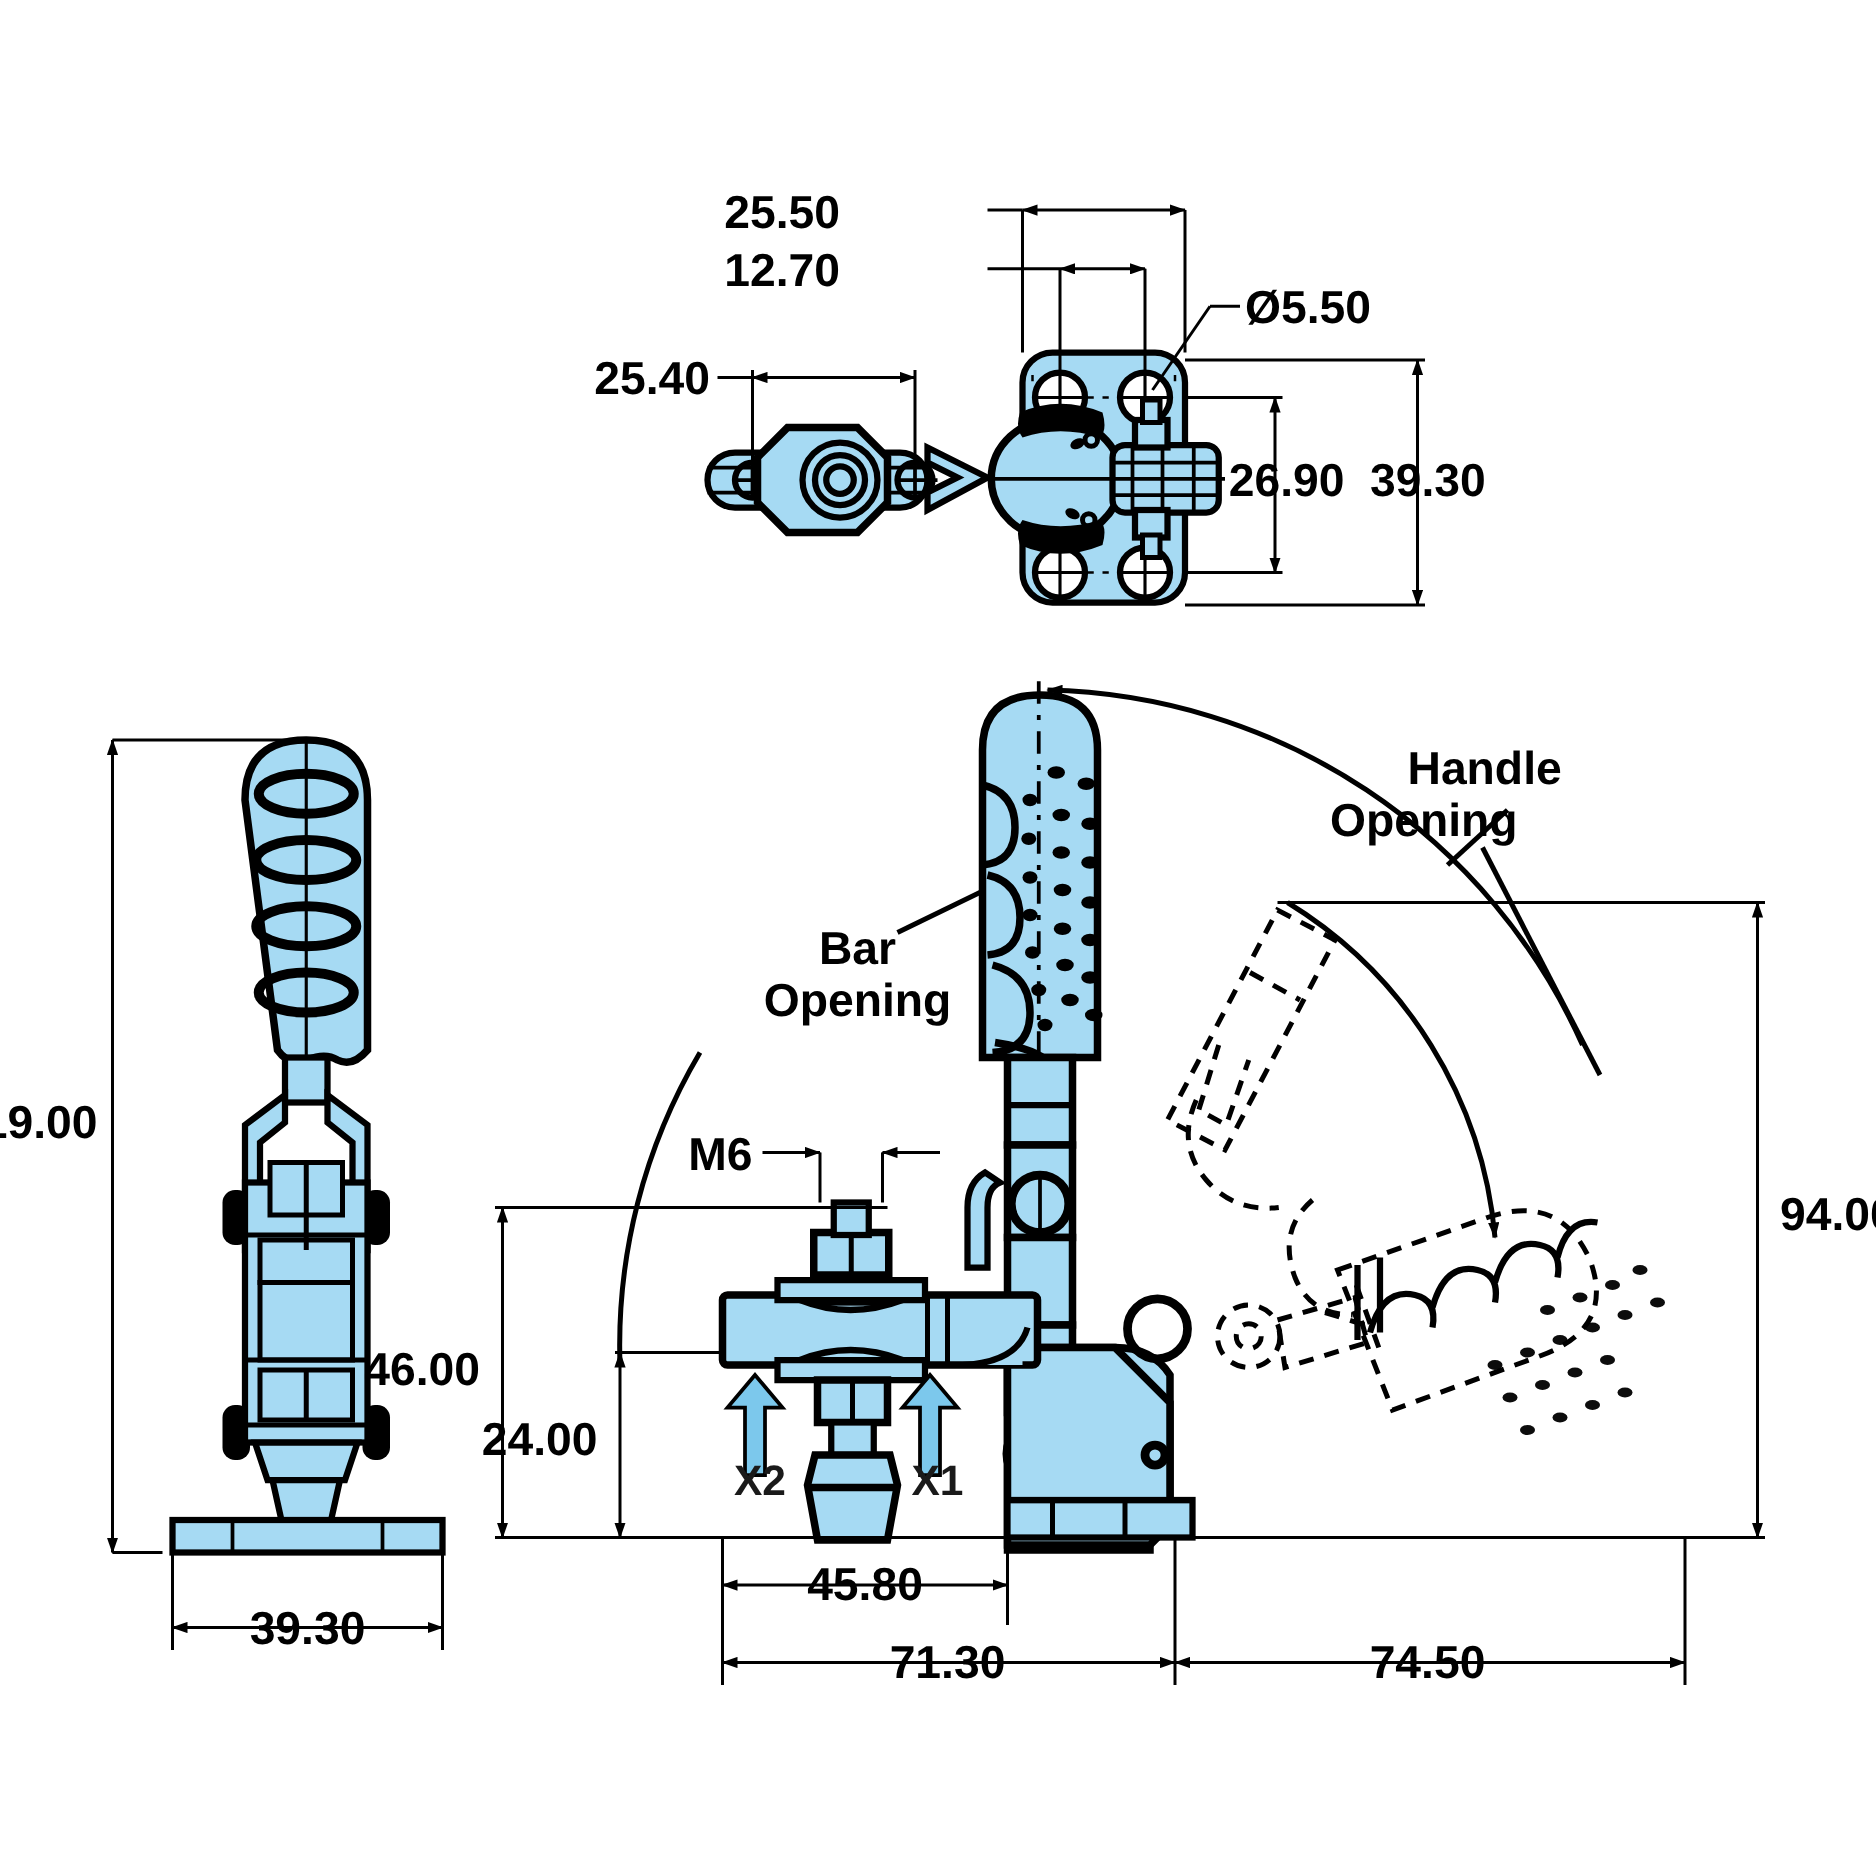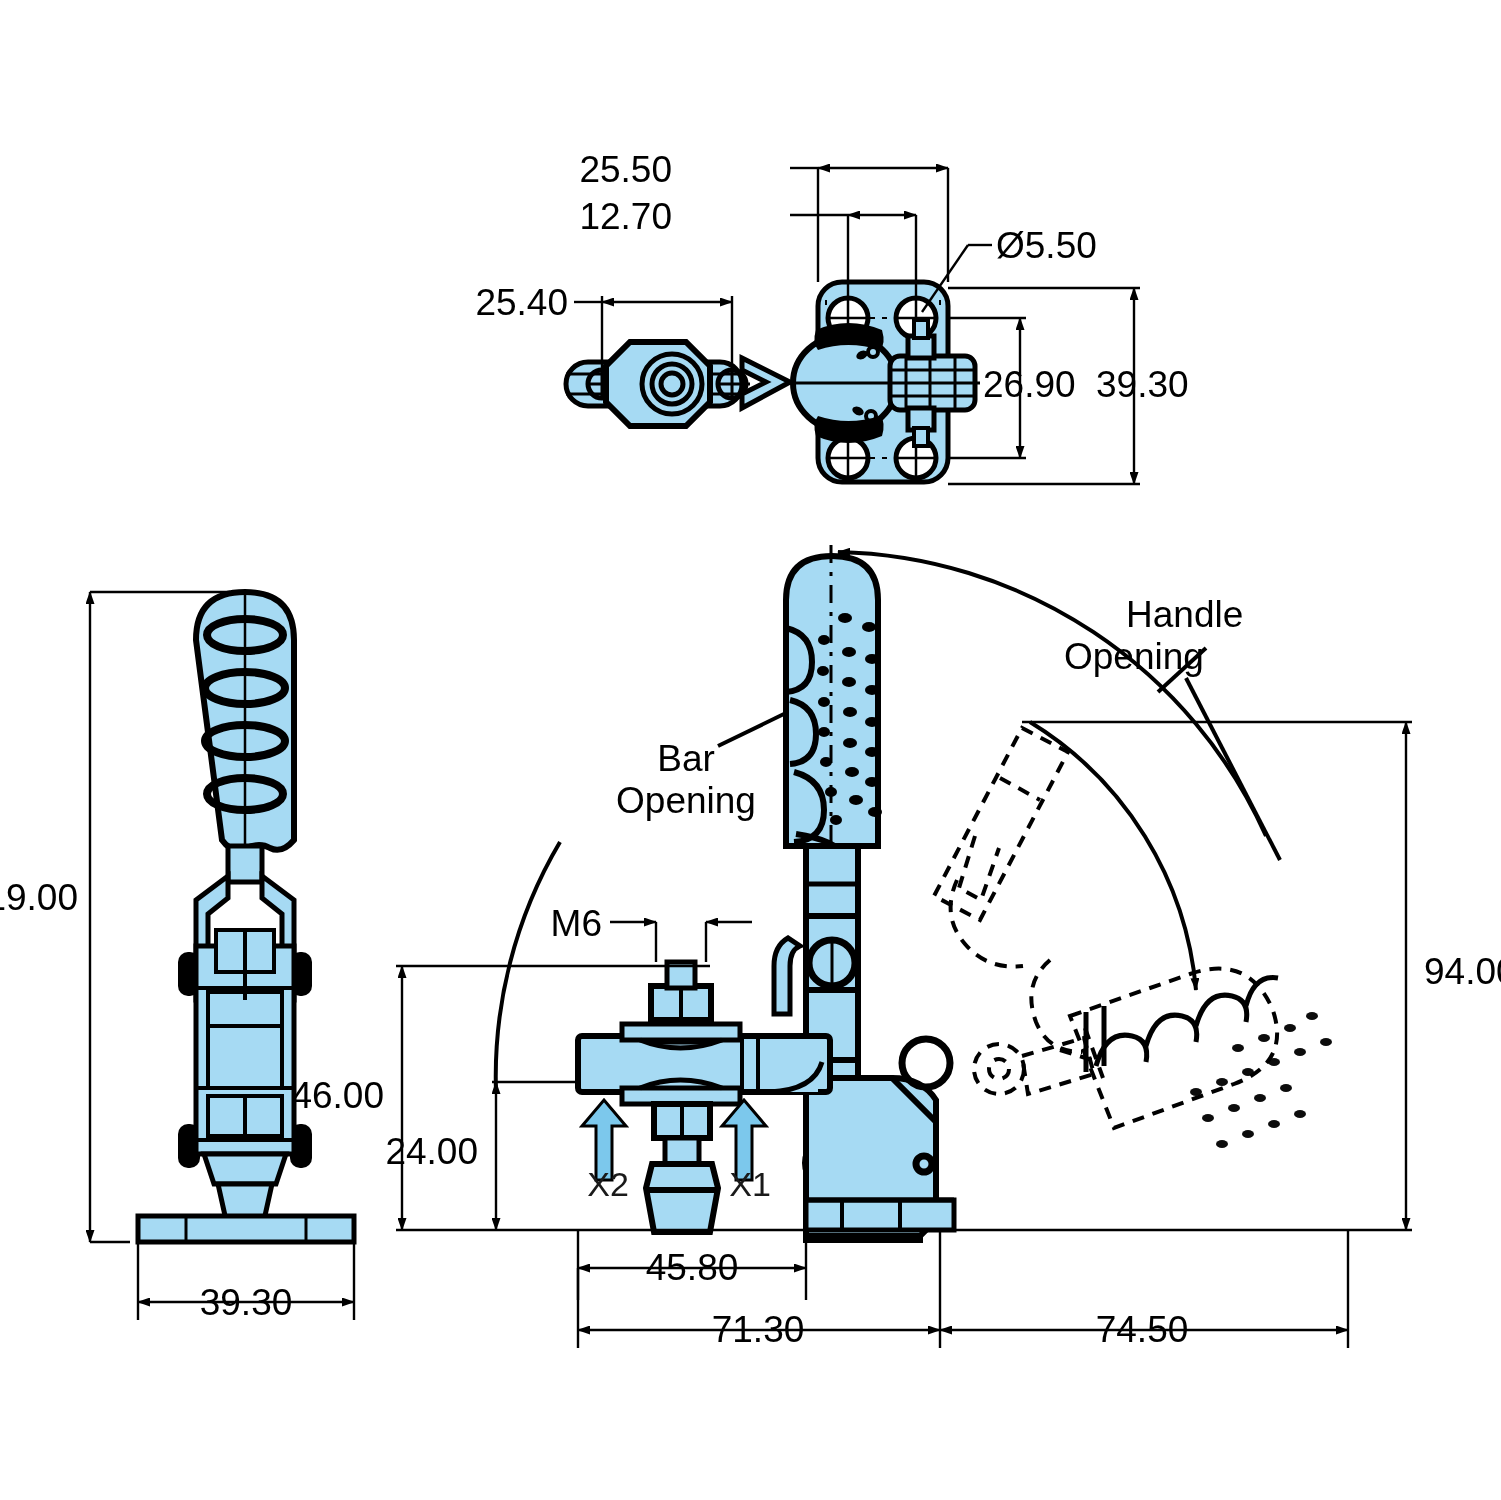--- a/index.html
+++ b/index.html
@@ -7,20 +7,21 @@
     padding: 0;
     background: #ffffff;
   }
   #sheet {
     position: relative;
     width: 1501px;
     height: 1500px;
     background: #ffffff;
     font-family: "Liberation Sans", sans-serif;
     overflow: hidden;
+    font-weight: bold;
   }
   svg { display: block; }
   .dimtext {
     font-family: "Liberation Sans", sans-serif;
     font-size: 37px;
     fill: #000000;
   }
   .notetext {
     font-family: "Liberation Sans", sans-serif;
     font-size: 37px;

